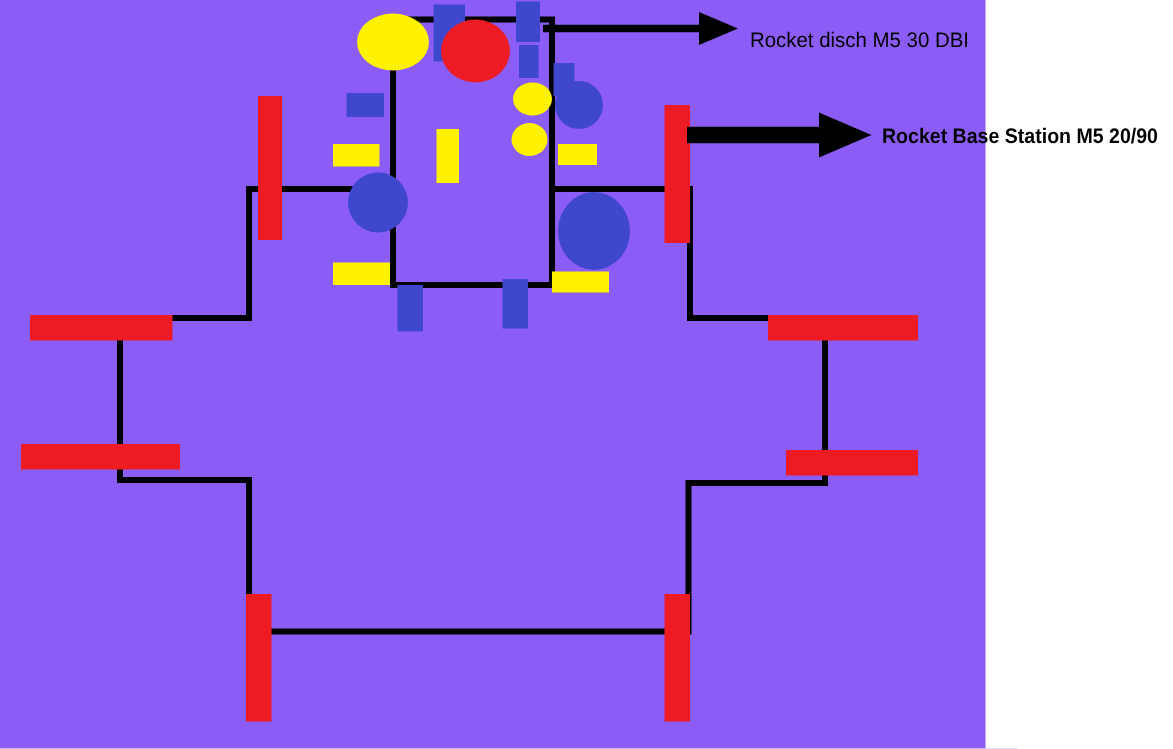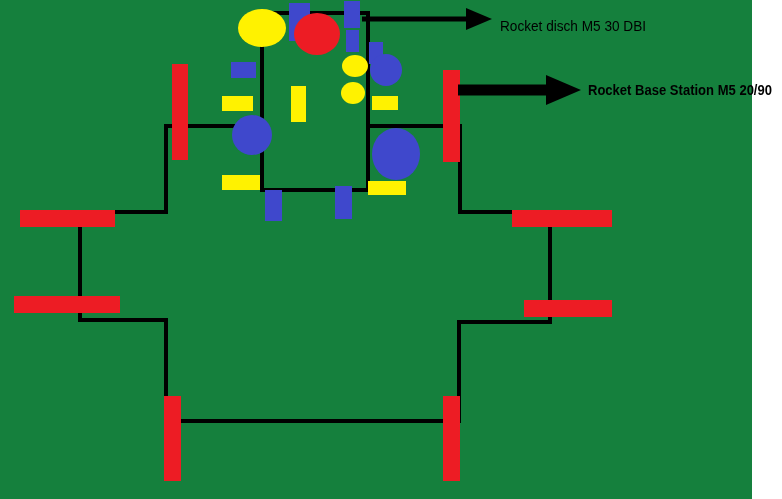--- a/index.html
+++ b/index.html
@@ -6,23 +6,23 @@
     margin: 0;
     padding: 0;
     background: #ffffff;
     width: 782px;
     height: 499px;
     overflow: hidden;
     font-family: "Liberation Sans", sans-serif;
   }
   .stage {
     position: relative;
-    width: 752px;
+    width: 657px;
     height: 499px;
-    background: #15803d;
+    background: #8b5cf6;
   }
   svg text {
     font-family: "Liberation Sans", sans-serif;
   }
 </style>
 </head>
 <body>
 
 <div class="stage">
   <svg width="782" height="499" viewBox="0 0 782 499" xmlns="http://www.w3.org/2000/svg">

